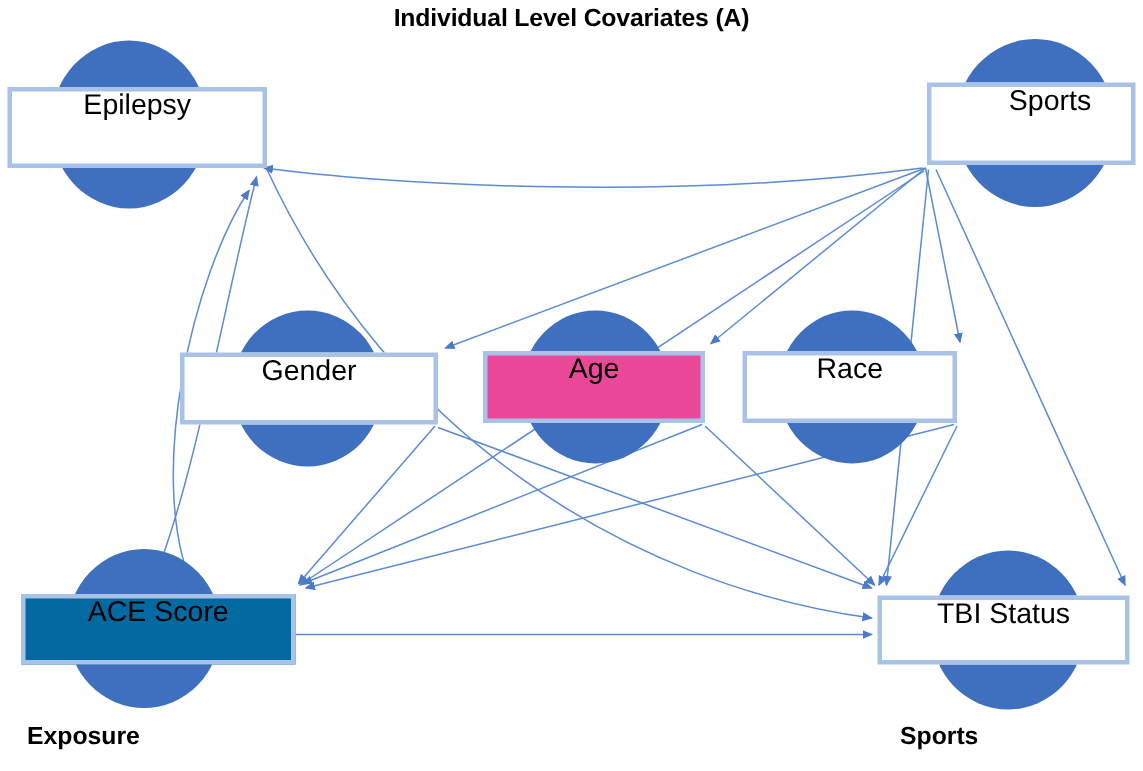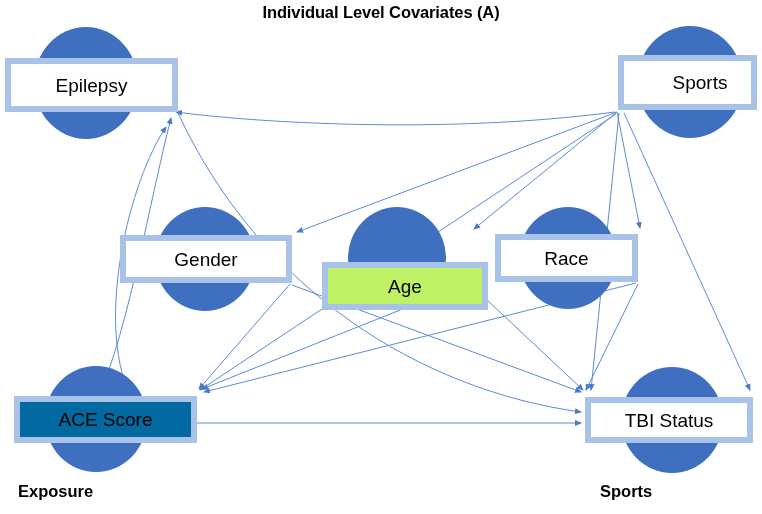--- a/index.html
+++ b/index.html
@@ -40,24 +40,24 @@
     position: absolute;
   }
   .node-circle {
     position: absolute;
     border-radius: 50%;
     background: #3F6FBF;
   }
   .node-box {
     position: absolute;
     background: #ffffff;
-    border: 6px solid #eab308;
+    border: 3px solid #eab308;
     box-sizing: border-box;
     display: flex;
-    align-items: center;
+    align-items: flex-start;
     justify-content: center;
   }
   .node-label {
     font-size: 19px;
     color: #000000;
     white-space: nowrap;
     line-height: 1;
   }
   .corner-label {
     position: absolute;
@@ -115,21 +115,21 @@
         </div>
       </div>
       <div class="node">
         <div class="node-circle" style="left: 155px; top: 207px; width: 100px; height: 104px; background: rgb(63, 111, 191);"></div>
         <div class="node-box" style="left: 120px; top: 235px; width: 172px; height: 48px; border-color: rgb(169, 194, 232); background: rgb(255, 255, 255);">
           <span class="node-label">Gender</span>
         </div>
       </div>
       <div class="node">
         <div class="node-circle" style="left: 348px; top: 207px; width: 98px; height: 102px; background: rgb(63, 111, 191);"></div>
-        <div class="node-box" style="left: 322px; top: 234px; width: 166px; height: 48px; border-color: rgb(169, 194, 232); background: #bef264; margin-top: 28px;">
+        <div class="node-box" style="left: 322px; top: 234px; width: 148px; height: 48px; border-color: rgb(169, 194, 232); background: #ec4899;">
           <span class="node-label">Age</span>
         </div>
       </div>
       <div class="node">
         <div class="node-circle" style="left: 519px; top: 207px; width: 98px; height: 102px; background: rgb(63, 111, 191);"></div>
         <div class="node-box" style="left: 495px; top: 234px; width: 143px; height: 48px; border-color: rgb(169, 194, 232); background: rgb(255, 255, 255);">
           <span class="node-label">Race</span>
         </div>
       </div>
       <div class="node">

